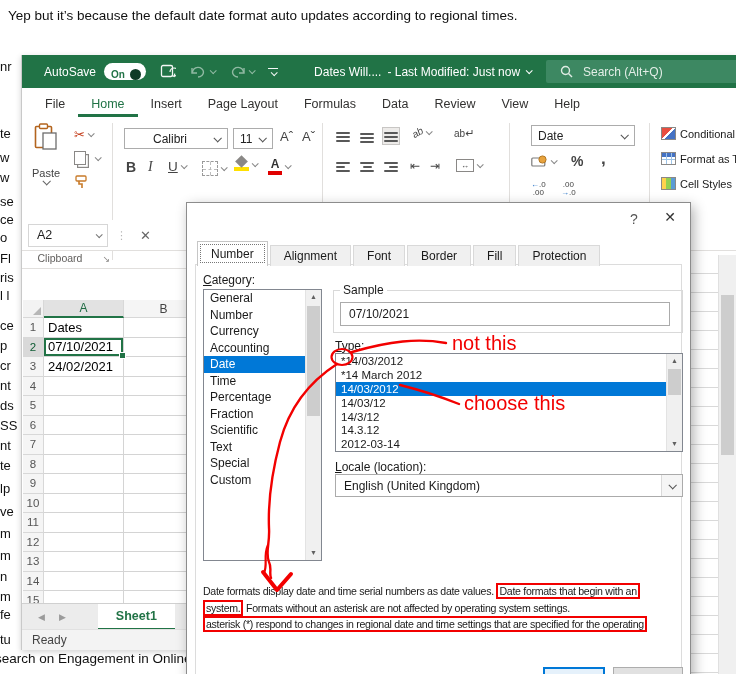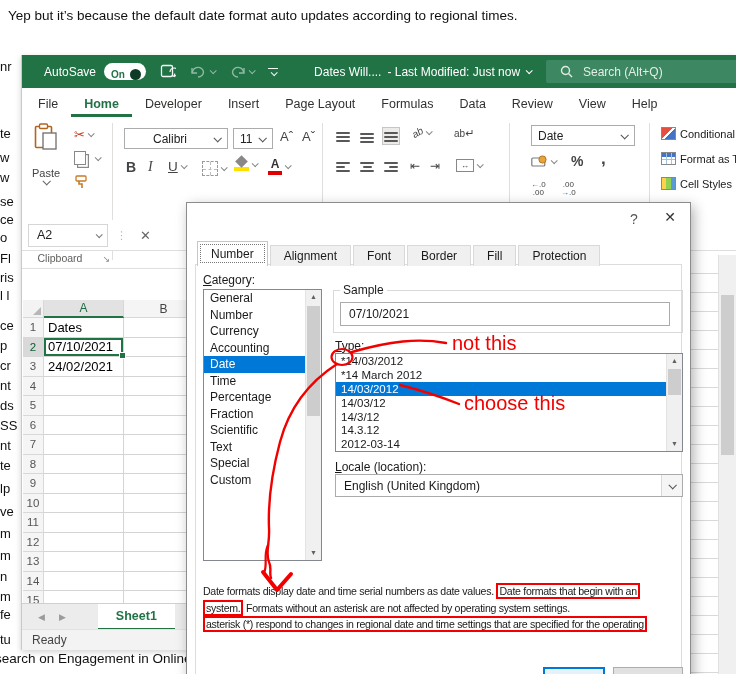--- a/index.html
+++ b/index.html
@@ -20,23 +20,23 @@
   .autosave-pill .on{color:#217346;font-size:10px;font-weight:bold;margin-left:7px;}
   .autosave-pill .knob{width:11px;height:11px;border-radius:50%;background:#0f3a26;margin-left:5px;}
   .tb-icon{opacity:.95;margin-left:14px;display:flex;align-items:center;}
   .dim{opacity:.5;}
   .cv{display:inline-block;width:5px;height:5px;border-right:1.4px solid currentColor;border-bottom:1.4px solid currentColor;transform:rotate(45deg) translateY(-1px);}
   .tb-title{margin-left:36px;display:flex;gap:6px;align-items:center;white-space:nowrap;}
   .search-box{position:absolute;left:524px;top:5px;width:200px;height:23px;background:#3d8862;border-radius:2px;
     display:flex;align-items:center;color:#e3eee7;font-size:12px;}
   .search-box .mag{margin:0 10px 0 14px;}
   
-  .rtabs{left:0;top:33px;width:100%;height:31px;background:#fff;display:flex;align-items:center;padding-left:3px;box-sizing:border-box;}
+  .rtabs{left:0;top:33px;width:100%;height:31px;background:#fff;display:flex;align-items:center;padding-left:10px;box-sizing:border-box;}
   .rtab{padding:7px 13px 6px;font-size:12.5px;color:#323130;cursor:pointer;white-space:nowrap;}
-  .rtab.selected{color:#217346;font-weight:bold;border-bottom:3px solid #217346;padding-bottom:3px;}
+  .rtab.selected{color:#217346;font-weight:normal;border-bottom:3px solid #217346;padding-bottom:3px;}
   
   .ribbon{left:0;top:64px;width:100%;height:149px;background:#fff;border-bottom:1px solid #e1dfdd;}
   .rsep{position:absolute;top:4px;bottom:8px;width:1px;background:#e1dfdd;}
   .rgroup{position:absolute;top:0;height:100%;}
   .glabel{position:absolute;bottom:4px;left:0;right:0;text-align:center;font-size:10.5px;color:#605e5c;}
   .launcher{position:absolute;bottom:4px;right:2px;font-size:9px;color:#8a8886;cursor:pointer;}
   .bigbtn{position:absolute;display:flex;flex-direction:column;align-items:center;cursor:pointer;color:#444;}
   .bigbtn .lbl{font-size:11px;margin-top:16px;}
   .mini{position:absolute;cursor:pointer;color:#444;display:flex;align-items:center;gap:3px;}
   .combo{position:absolute;height:21px;border:1px solid #acacac;background:#fff;display:flex;align-items:center;
@@ -227,21 +227,20 @@
             <line x1="8.5" y1="8.5" x2="12" y2="12" stroke="#dfebe3" stroke-width="1.4"></line>
           </svg>
         <span>Search (Alt+Q)</span>
       </span>
     </div>
 
     <div class="abs rtabs">
 
     <div class="rtab">File</div>
         <div class="rtab selected">Home</div>
-        <div class="rtab">Developer</div>
         <div class="rtab">Insert</div>
         <div class="rtab">Page Layout</div>
         <div class="rtab">Formulas</div>
         <div class="rtab">Data</div>
         <div class="rtab">Review</div>
         <div class="rtab">View</div>
         <div class="rtab">Help</div>
       </div>
 
     <div class="abs ribbon">

